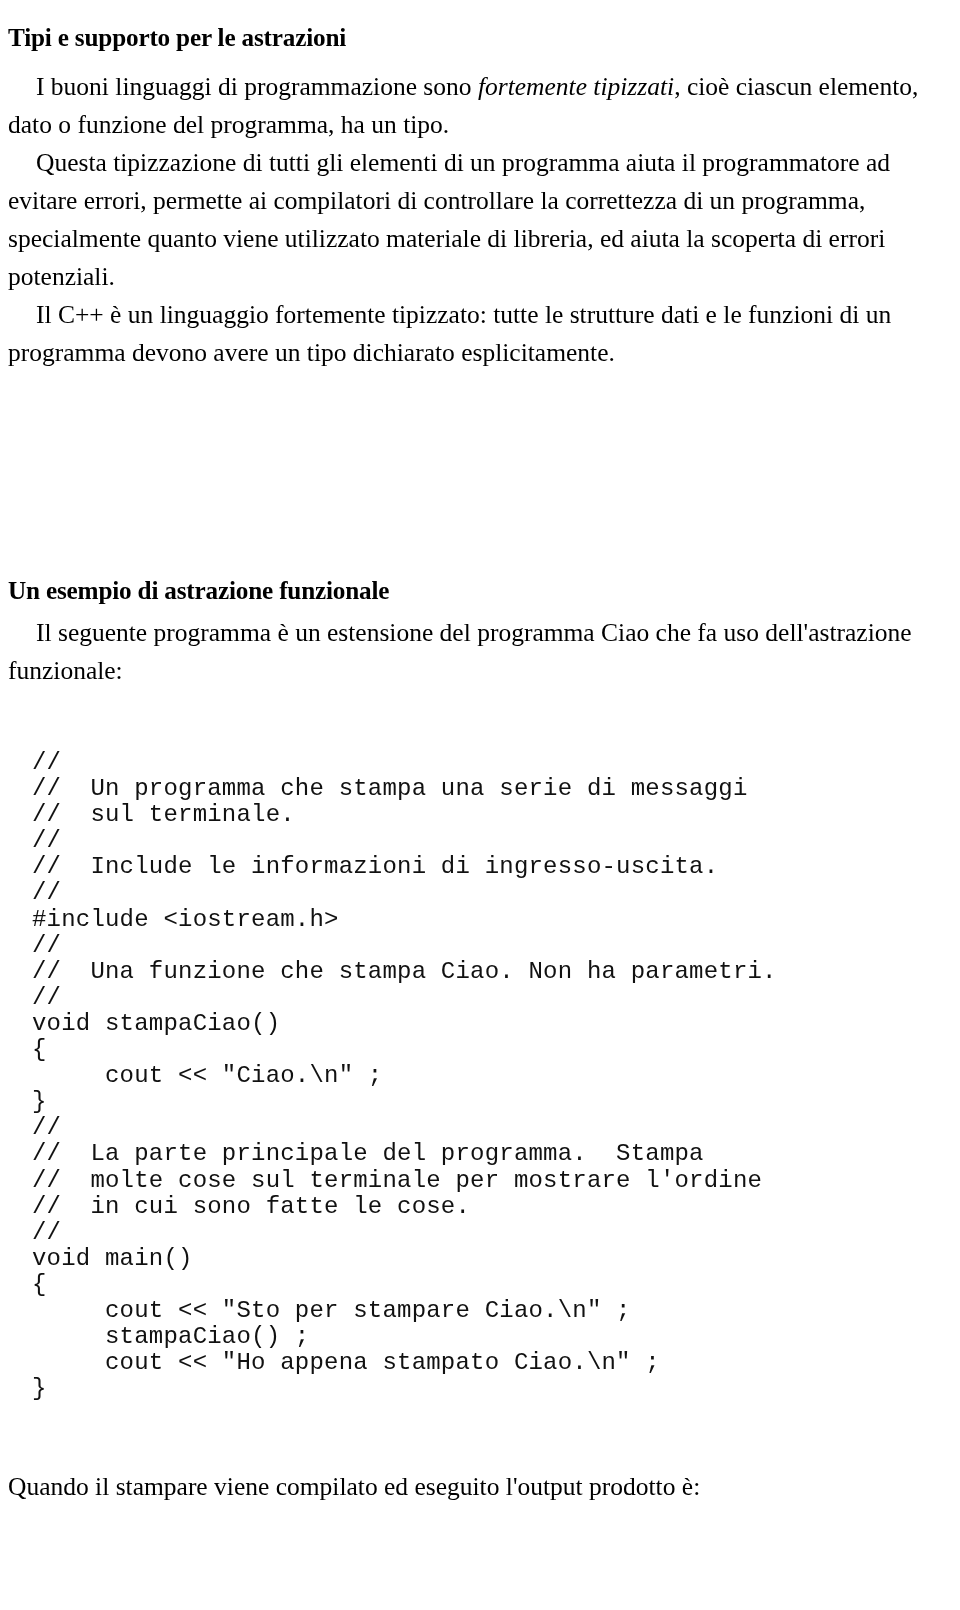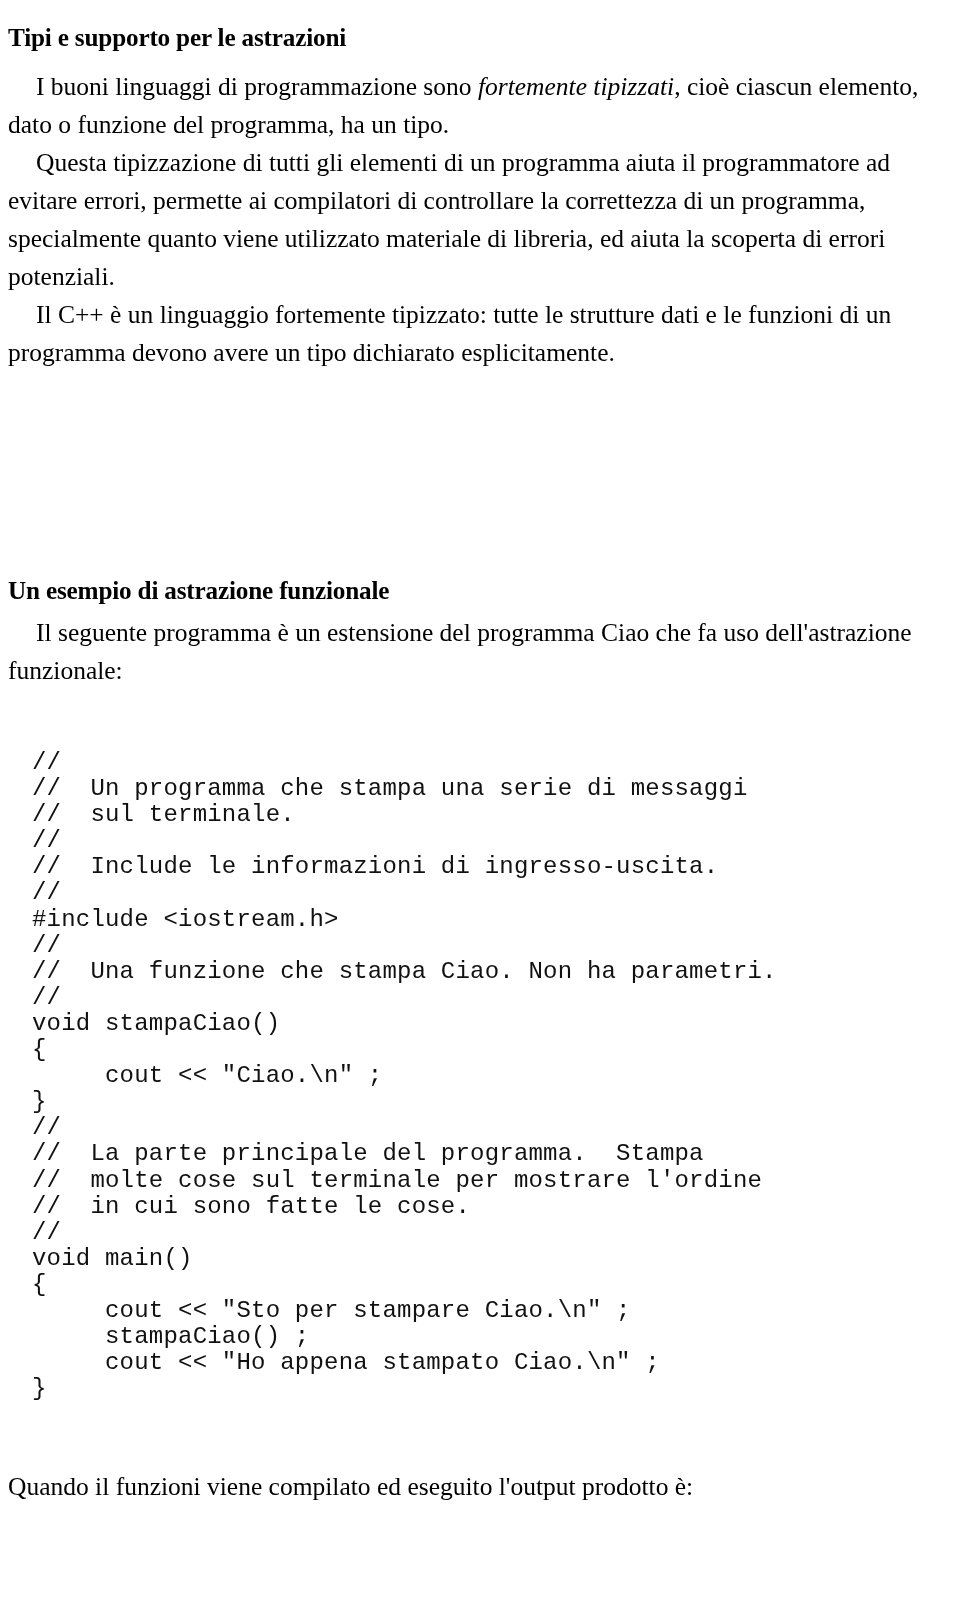--- a/index.html
+++ b/index.html
@@ -121,18 +121,18 @@
 
   <h2 class="heading heading-2">Un esempio di astrazione funzionale</h2>
 
   <div class="prose" id="prose-example-intro">
     <p>Il seguente programma è un estensione del programma Ciao che fa uso dell'astrazione funzionale:</p>
   </div>
 
   <pre class="code" id="code-listing"><span class="line">//</span><span class="line">//  Un programma che stampa una serie di messaggi</span><span class="line">//  sul terminale.</span><span class="line">//</span><span class="line">//  Include le informazioni di ingresso-uscita.</span><span class="line">//</span><span class="line">#include &lt;iostream.h&gt;</span><span class="line">//</span><span class="line">//  Una funzione che stampa Ciao. Non ha parametri.</span><span class="line">//</span><span class="line">void stampaCiao()</span><span class="line">{</span><span class="line">     cout &lt;&lt; "Ciao.\n" ;</span><span class="line">}</span><span class="line">//</span><span class="line">//  La parte principale del programma.  Stampa</span><span class="line">//  molte cose sul terminale per mostrare l'ordine</span><span class="line">//  in cui sono fatte le cose.</span><span class="line">//</span><span class="line">void main()</span><span class="line">{</span><span class="line">     cout &lt;&lt; "Sto per stampare Ciao.\n" ;</span><span class="line">     stampaCiao() ;</span><span class="line">     cout &lt;&lt; "Ho appena stampato Ciao.\n" ;</span><span class="line">}</span></pre>
 
   <div class="prose" id="prose-output-intro">
-    <p class="noindent">Quando il funzioni viene compilato ed eseguito l'output prodotto è:</p>
+    <p class="noindent">Quando il stampare viene compilato ed eseguito l'output prodotto è:</p>
   </div>
 
   <div class="footer">C++  1.6</div>
 
 </div>
 
 </body></html>

